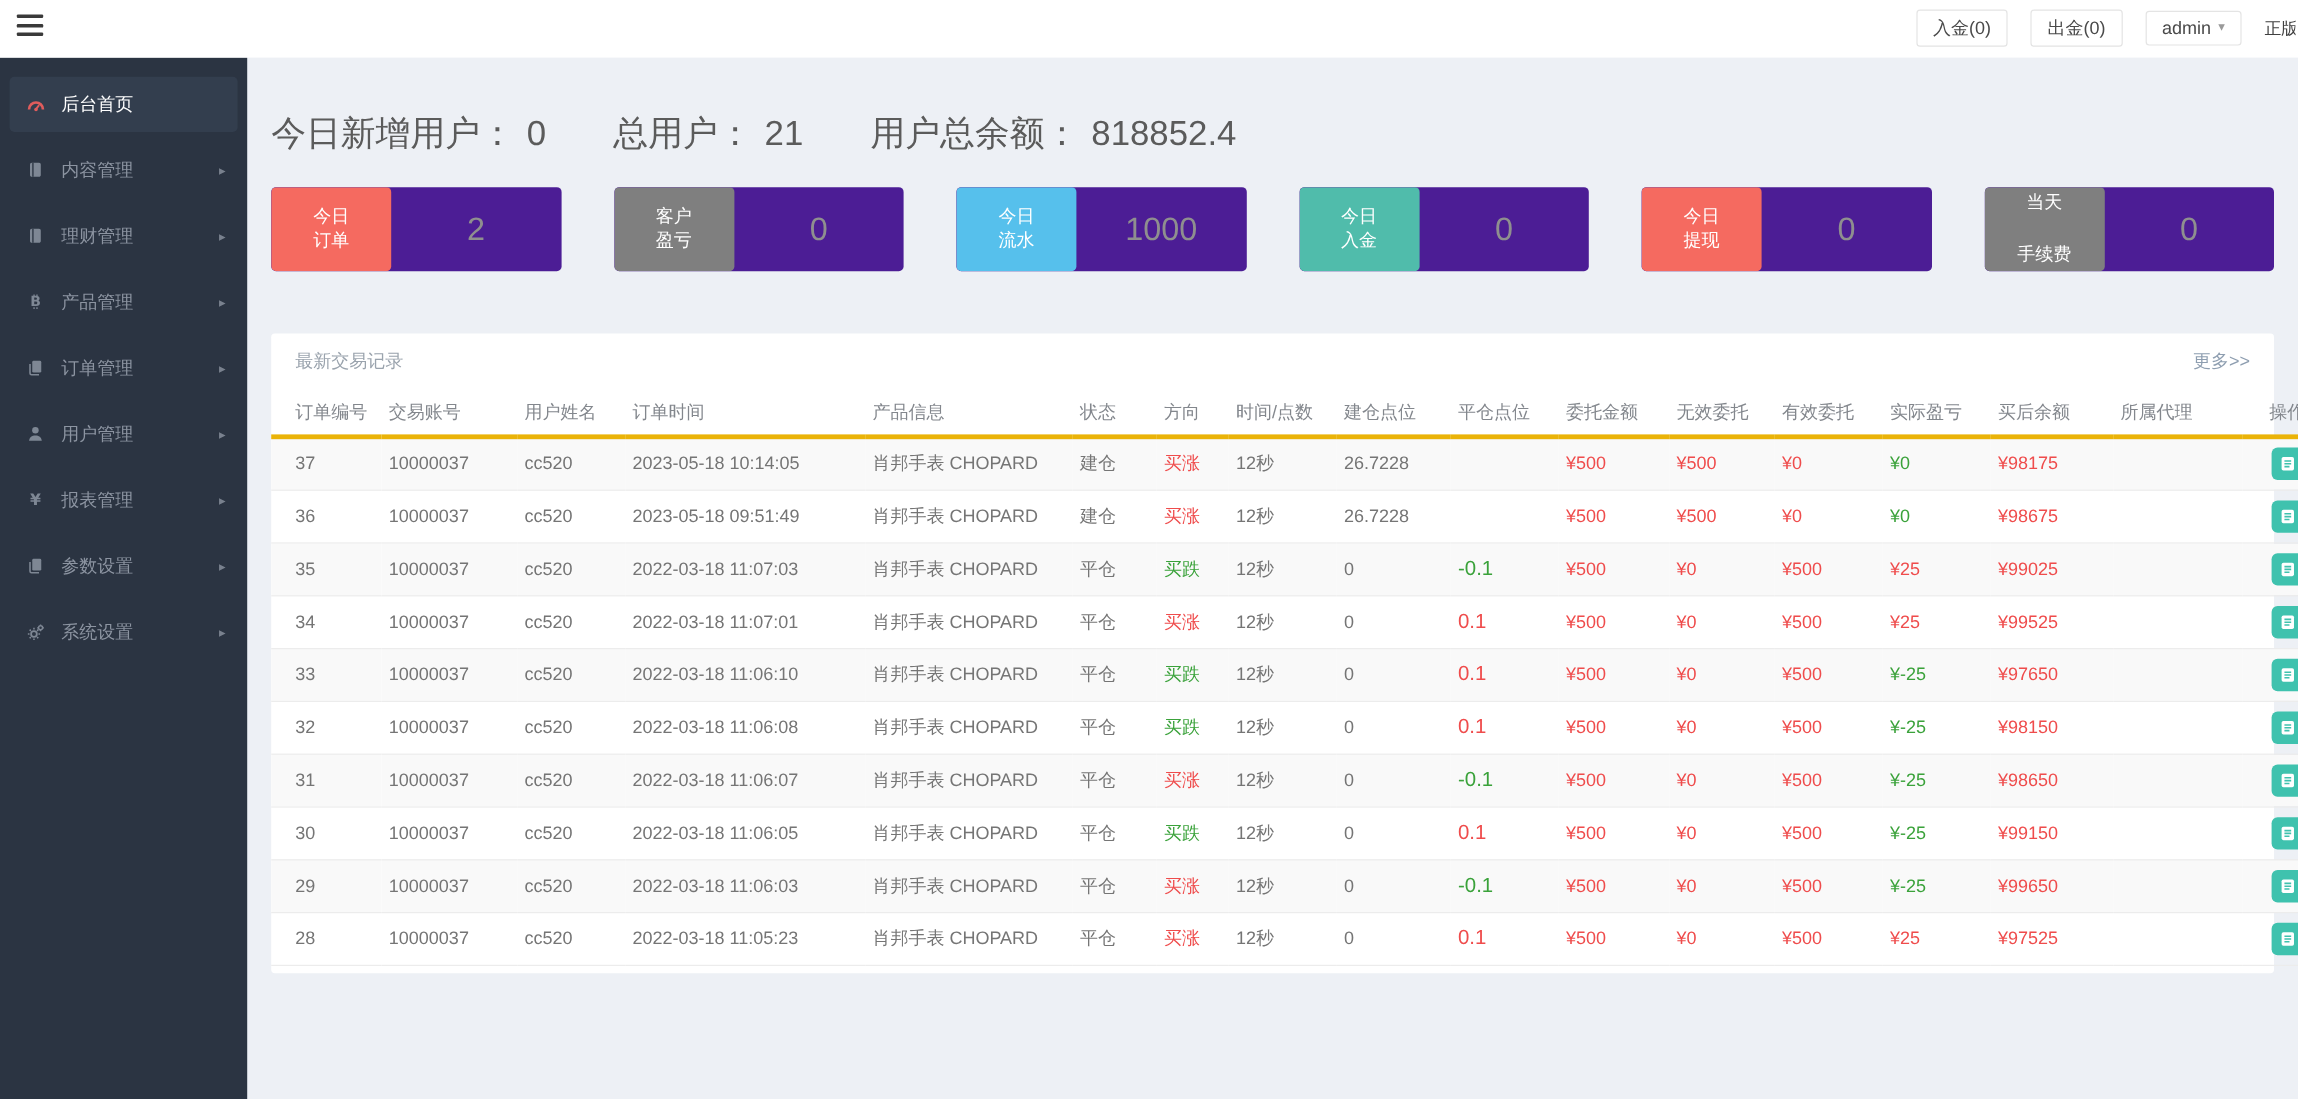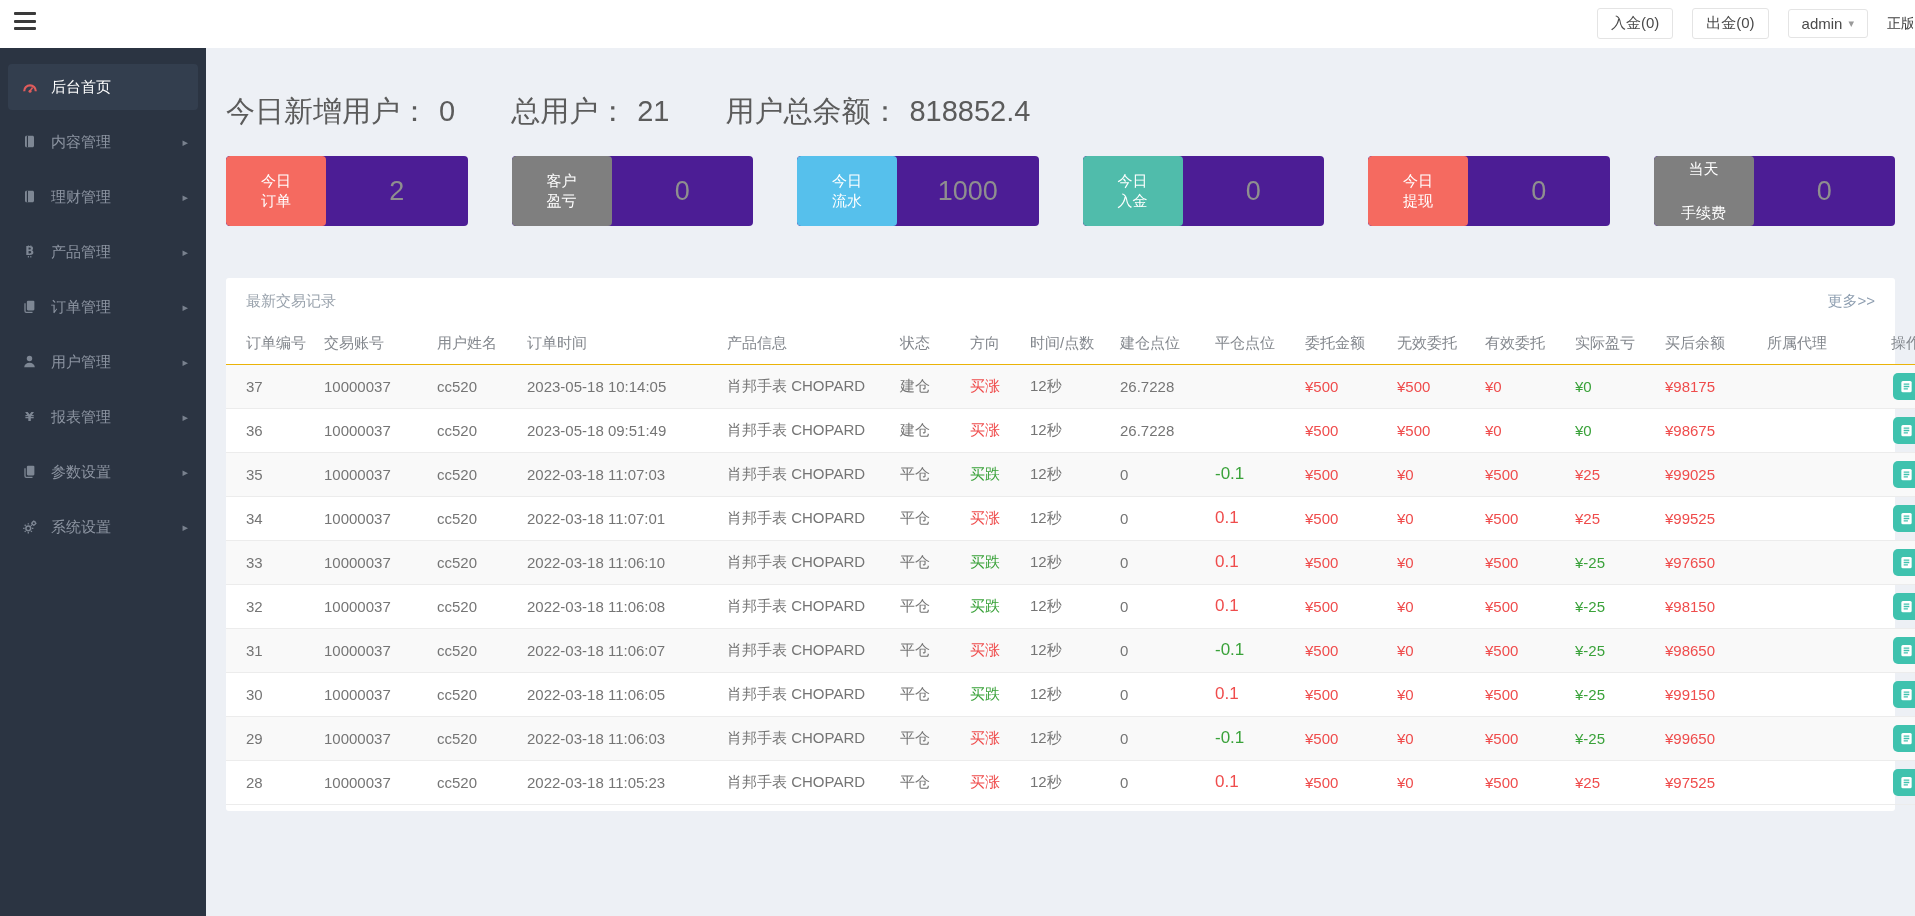--- a/index.html
+++ b/index.html
@@ -46,21 +46,21 @@
     align-items:center;justify-content:center;font-size:15px;line-height:1.35;border-radius:4px}
   .card-value{flex:1;display:flex;align-items:center;justify-content:center;
     font-size:27px;font-weight:300;color:#8f8f8f}
   
   .panel{background:#fff;margin-top:52px;border-radius:3px;padding-bottom:6px}
   .panel-head{height:46px;display:flex;align-items:center;justify-content:space-between;padding:0 20px}
   .panel-title{color:#9aa3ad;font-size:15px}
   .more-link{color:#8e9eb0;font-size:15px;text-decoration:none;cursor:pointer}
   table{width:100%;border-collapse:collapse;table-layout:fixed;font-size:15px}
   thead th{color:#83878d;font-weight:normal;text-align:left;height:40px;
-    padding:0 6px;border-bottom:1px solid #eab308}
+    padding:0 6px;border-bottom:4px solid #eab308}
   tbody td{height:44px;padding:0 6px;color:#757575;border-bottom:1px solid #ececec;
     overflow:hidden;white-space:nowrap}
   thead th:first-child,tbody td:first-child{padding-left:20px}
   thead th:last-child,tbody td:last-child{text-align:center}
   tbody tr:nth-child(odd){background:#f9f9f9}
   td.red{color:var(--red)} td.green{color:var(--green)}
   td.close{font-size:17px;font-weight:500}
   .action-btn{width:27px;height:27px;background:var(--teal);color:var(--teal);
     border:none;border-radius:5px;display:inline-flex;align-items:center;
     justify-content:center;cursor:pointer;padding:0}

